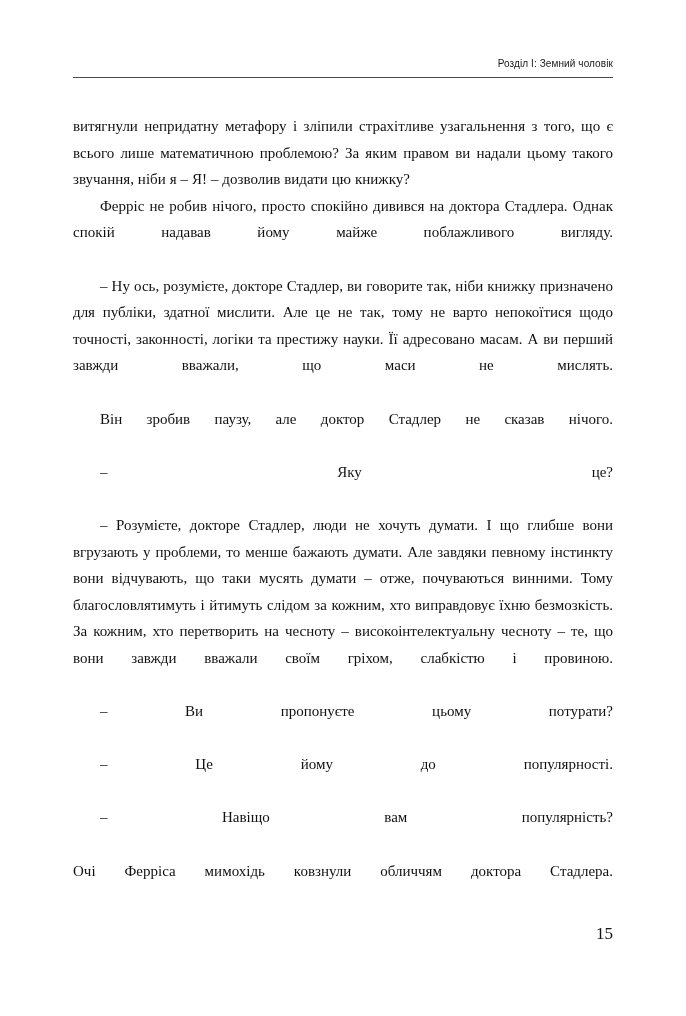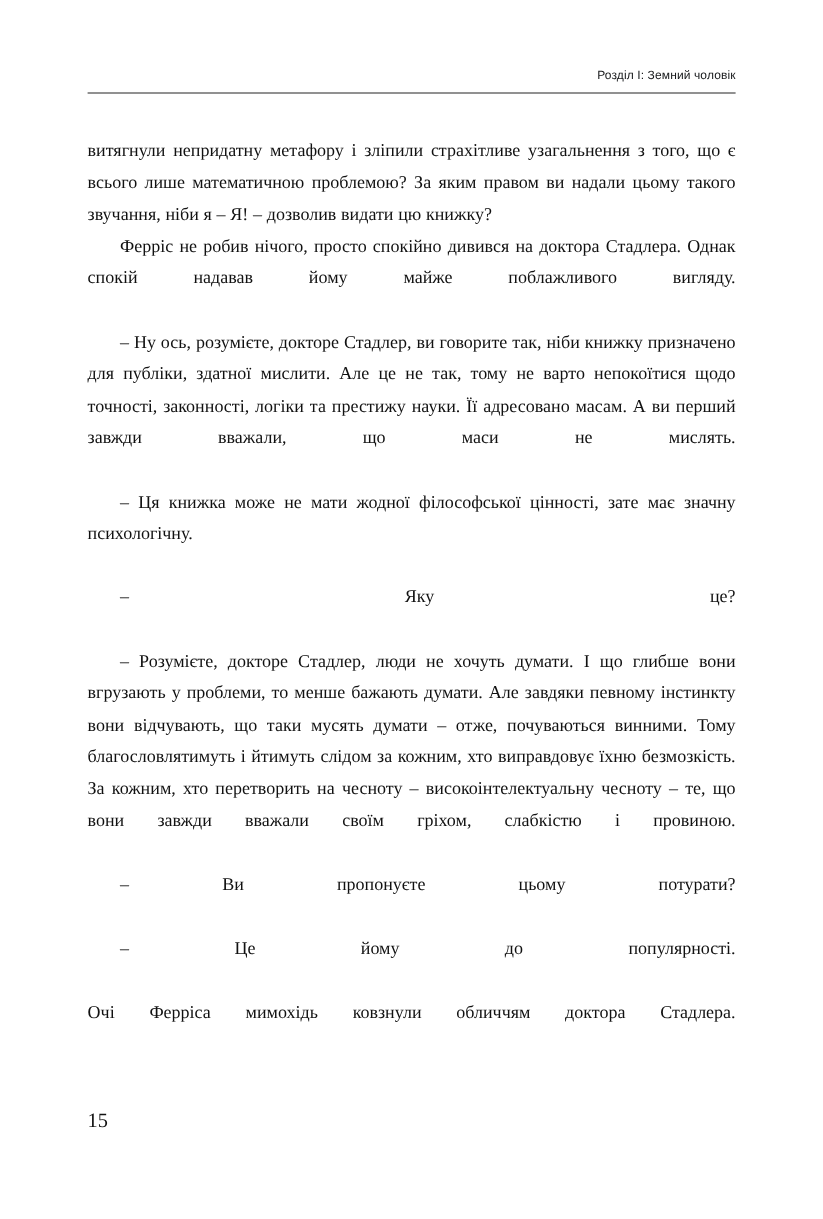--- a/index.html
+++ b/index.html
@@ -76,43 +76,45 @@
   .para.full-justify::after {
     content: none;
   }
 
   
   .folio {
     position: absolute;
     left: 73px;
     top: 925px;
     width: 540px;
+    text-align: right;
     font-size: 17px;
     color: #121212;
     line-height: 1;
   }
 </style>
 </head>
 <body>
 
 <div class="page">
 
   <div class="header">
     <span class="header-title">Розділ I: Земний чоловік</span>
     <div class="header-rule"></div>
   </div>
 
   <div class="content">
     <p class="para no-indent full-justify">витягнули непридатну метафору і зліпили страхітливе узагальнення з того, що є всього лише математичною проблемою? За яким правом ви надали цьому такого звучання, ніби я – Я! – дозволив видати цю книжку?</p>
     <p class="para">Ферріс не робив нічого, просто спокійно дивився на доктора Стадлера. Однак спокій надавав йому майже поблажливого вигляду.</p>
     <p class="para">– Ну ось, розумієте, докторе Стадлер, ви говорите так, ніби книжку призначено для публіки, здатної мислити. Але це не так, тому не варто непокоїтися щодо точності, законності, логіки та престижу науки. Її адресовано масам. А ви перший завжди вважали, що маси не мислять.</p>
-    <p class="para">– Ця книжка може не мати жодної філософської цінності, зате має значну психологічну.</p>
+    <p class="para">Він зробив паузу, але доктор Стадлер не сказав нічого.</p>
     <p class="para">– Яку це?</p>
     <p class="para">– Розумієте, докторе Стадлер, люди не хочуть думати. І що глибше вони вгрузають у проблеми, то менше бажають думати. Але завдяки певному інстинкту вони відчувають, що таки мусять думати – отже, почуваються винними. Тому благословлятимуть і йтимуть слідом за кожним, хто виправдовує їхню безмозкість. За кожним, хто перетворить на чесноту – високоінтелектуальну чесноту – те, що вони завжди вважали своїм гріхом, слабкістю і провиною.</p>
     <p class="para">– Ви пропонуєте цьому потурати?</p>
     <p class="para">– Це йому до популярності.</p>
+    <p class="para">– Навіщо вам популярність?</p>
     <p class="para no-indent">Очі Ферріса мимохідь ковзнули обличчям доктора Стадлера.</p>
 
   </div>
 
   <div class="folio">15</div>
 
 </div>
 
 </body></html>

